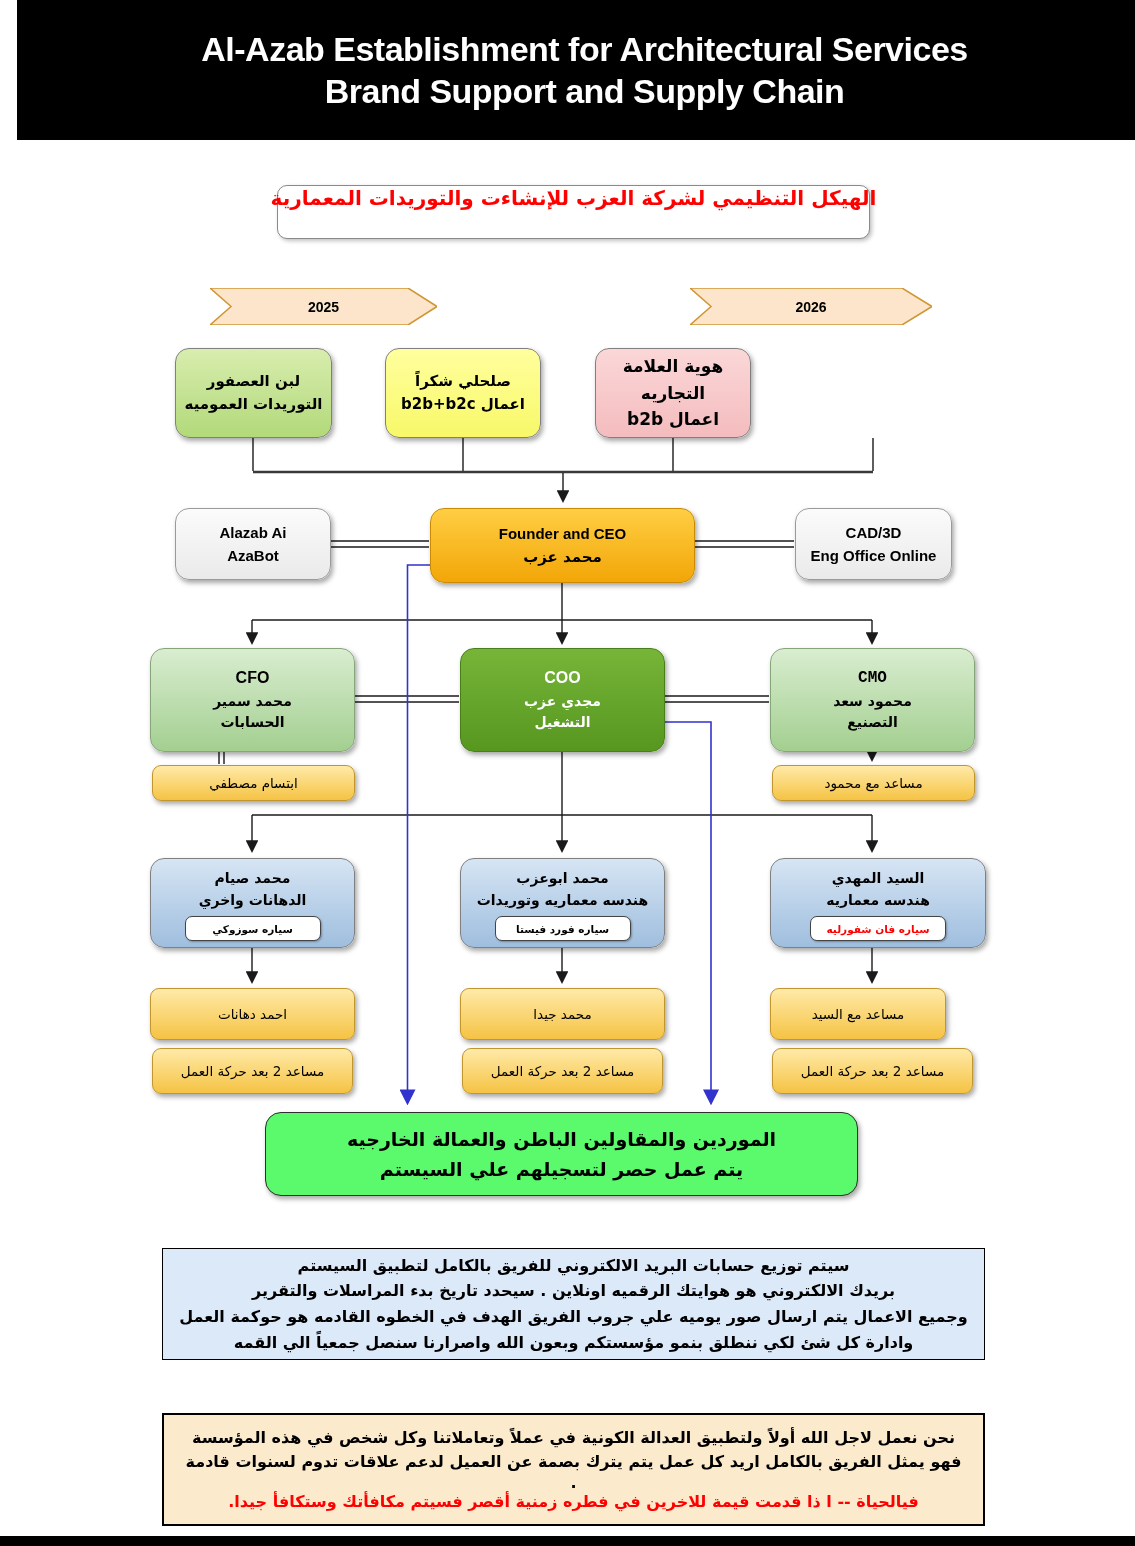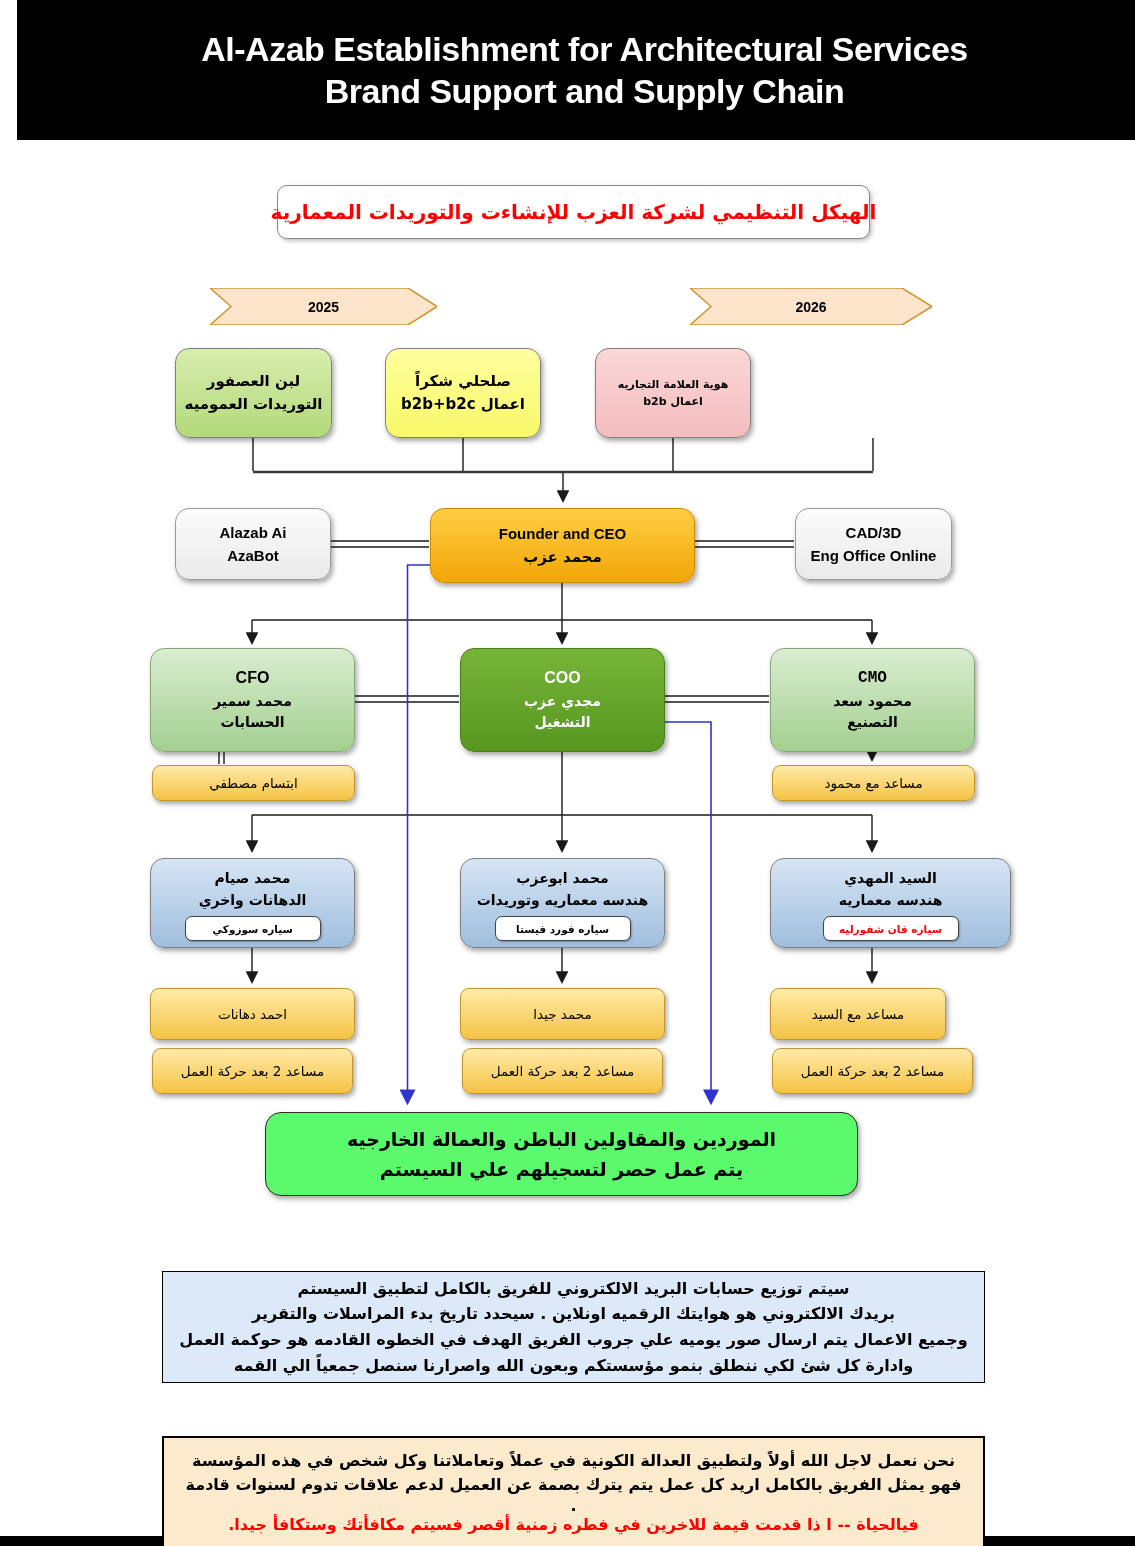--- a/index.html
+++ b/index.html
@@ -15,21 +15,21 @@
   
   .box{position:absolute;z-index:3;border-radius:14px;border:1.5px solid #808080;
        box-shadow:2px 3px 5px rgba(0,0,0,.35);
        display:flex;flex-direction:column;align-items:center;justify-content:center;
        text-align:center;font-weight:bold;color:#000;box-sizing:border-box;}
   .box .l{line-height:1.55;}
 
   .title-box{position:absolute;left:277px;top:185px;width:591px;height:52px;z-index:3;
              background:#fff;border:1.5px solid #8a8a8a;border-radius:10px;
              box-shadow:2px 2px 4px rgba(0,0,0,.25);
-             display:flex;align-items:center;justify-content:center;}
+             display:flex;align-items:flex-start;justify-content:center;}
   .title-box span{color:#ff0000;font-weight:bold;font-size:20px;white-space:nowrap;}
 
   .year{position:absolute;top:288px;height:37px;z-index:3;}
   .year svg{position:absolute;left:0;top:0;}
   .year span{position:absolute;left:0;top:0;width:100%;height:100%;
              display:flex;align-items:center;justify-content:center;
              font-weight:bold;font-size:14px;font-family:"Liberation Sans",sans-serif;}
 
   .bu-green {background:linear-gradient(#D8EDAE,#B2D97A);}
   .bu-yellow{background:linear-gradient(#FFFF9E,#F8F869);}
@@ -43,21 +43,21 @@
         font-weight:normal;font-size:13.5px;}
   .mgr{background:linear-gradient(#D6E5F4,#9FBEDE);}
   .carbox{position:absolute;bottom:6px;left:50%;transform:translateX(-50%);
           width:134px;height:23px;background:#fff;border:1.5px solid #444;border-radius:7px;
           display:flex;align-items:center;justify-content:center;
           font-size:10.5px;font-weight:bold;box-shadow:1px 1px 2px rgba(0,0,0,.3);}
   .staff{font-weight:normal;font-size:13.5px;}
   .suppliers{background:#5BFA6C;border:1.5px solid #2e2e2e;border-radius:16px;font-size:19px;}
   .suppliers .l{line-height:1.6;}
   .note{position:absolute;z-index:3;box-sizing:border-box;text-align:center;font-weight:bold;
-        display:flex;flex-direction:column;align-items:center;justify-content:center;margin-top:23px;}
+        display:flex;flex-direction:column;align-items:center;justify-content:center;}
   .info-box{left:162px;top:1248px;width:823px;height:112px;background:#DCE9F9;border:1.5px solid #000;}
   .info-box div{font-size:16px;line-height:1.6;}
   .values-box{left:162px;top:1413px;width:823px;height:113px;background:#FCEACD;border:2px solid #000;
               padding:12px 10px;}
   .values-box .blk{font-size:16px;line-height:1.55;}
   .values-box .dot{font-size:16px;line-height:1;}
   .values-box .red{color:#ff0000;font-size:16px;line-height:1.4;}
 
   .bottom-bar{position:absolute;left:0;top:1536px;width:1135px;height:10px;background:#000;}
 
@@ -146,21 +146,21 @@
   </div>
 
   <div class="box bu-green rtl" style="left:175px;top:348px;width:157px;height:90px;font-size:15px;">
     <div class="l">لبن العصفور</div>
     <div class="l">التوريدات العموميه</div>
   </div>
   <div class="box bu-yellow rtl" style="left:385px;top:348px;width:156px;height:90px;font-size:15px;">
     <div class="l">صلحلي شكراً</div>
     <div class="l">اعمال b2b+b2c</div>
   </div>
-  <div class="box bu-pink rtl" style="left:595px;top:348px;width:156px;height:90px;font-size:11px;text-align:center;">
+  <div class="box bu-pink rtl" style="left:595px;top:348px;width:156px;height:90px;font-size:17px;text-align:center;">
     <div class="l">هوية العلامة التجاريه</div>
     <div class="l">اعمال b2b</div>
   </div>
 
   <div class="box gray-box" style="left:175px;top:508px;width:156px;height:72px;font-size:15px;font-family:'Liberation Sans',sans-serif;">
     <div class="l">Alazab Ai</div>
     <div class="l">AzaBot</div>
   </div>
   <div class="box ceo-box" style="left:430px;top:508px;width:265px;height:75px;font-size:15px;">
     <div class="l" style="font-family:'Liberation Sans',sans-serif;">Founder and CEO</div>
@@ -197,21 +197,21 @@
   <div class="box mgr rtl" style="left:150px;top:858px;width:205px;height:90px;font-size:14px;padding-bottom:26px;">
     <div class="l">محمد صيام</div>
     <div class="l">الدهانات واخري</div>
     <div class="carbox">سياره سوزوكي</div>
   </div>
   <div class="box mgr rtl" style="left:460px;top:858px;width:205px;height:90px;font-size:14px;padding-bottom:26px;">
     <div class="l">محمد ابوعزب</div>
     <div class="l">هندسه معماريه وتوريدات</div>
     <div class="carbox">سياره فورد فيستا</div>
   </div>
-  <div class="box mgr rtl" style="left:770px;top:858px;width:241px;height:90px;font-size:14px;padding-bottom:26px;">
+  <div class="box mgr rtl" style="left:770px;top:858px;width:216px;height:90px;font-size:14px;padding-bottom:26px;">
     <div class="l">السيد المهدي</div>
     <div class="l">هندسه معماريه</div>
     <div class="carbox" style="color:#ff0000;">سياره فان شفورليه</div>
   </div>
 
   <div class="box gold staff rtl" style="left:150px;top:988px;width:205px;height:52px;">احمد دهانات</div>
   <div class="box gold staff rtl" style="left:460px;top:988px;width:205px;height:52px;">محمد جيدا</div>
   <div class="box gold staff rtl" style="left:770px;top:988px;width:176px;height:52px;">مساعد مع السيد</div>
 
   <div class="box gold staff rtl" style="left:152px;top:1048px;width:201px;height:46px;">مساعد 2 بعد حركة العمل</div>

